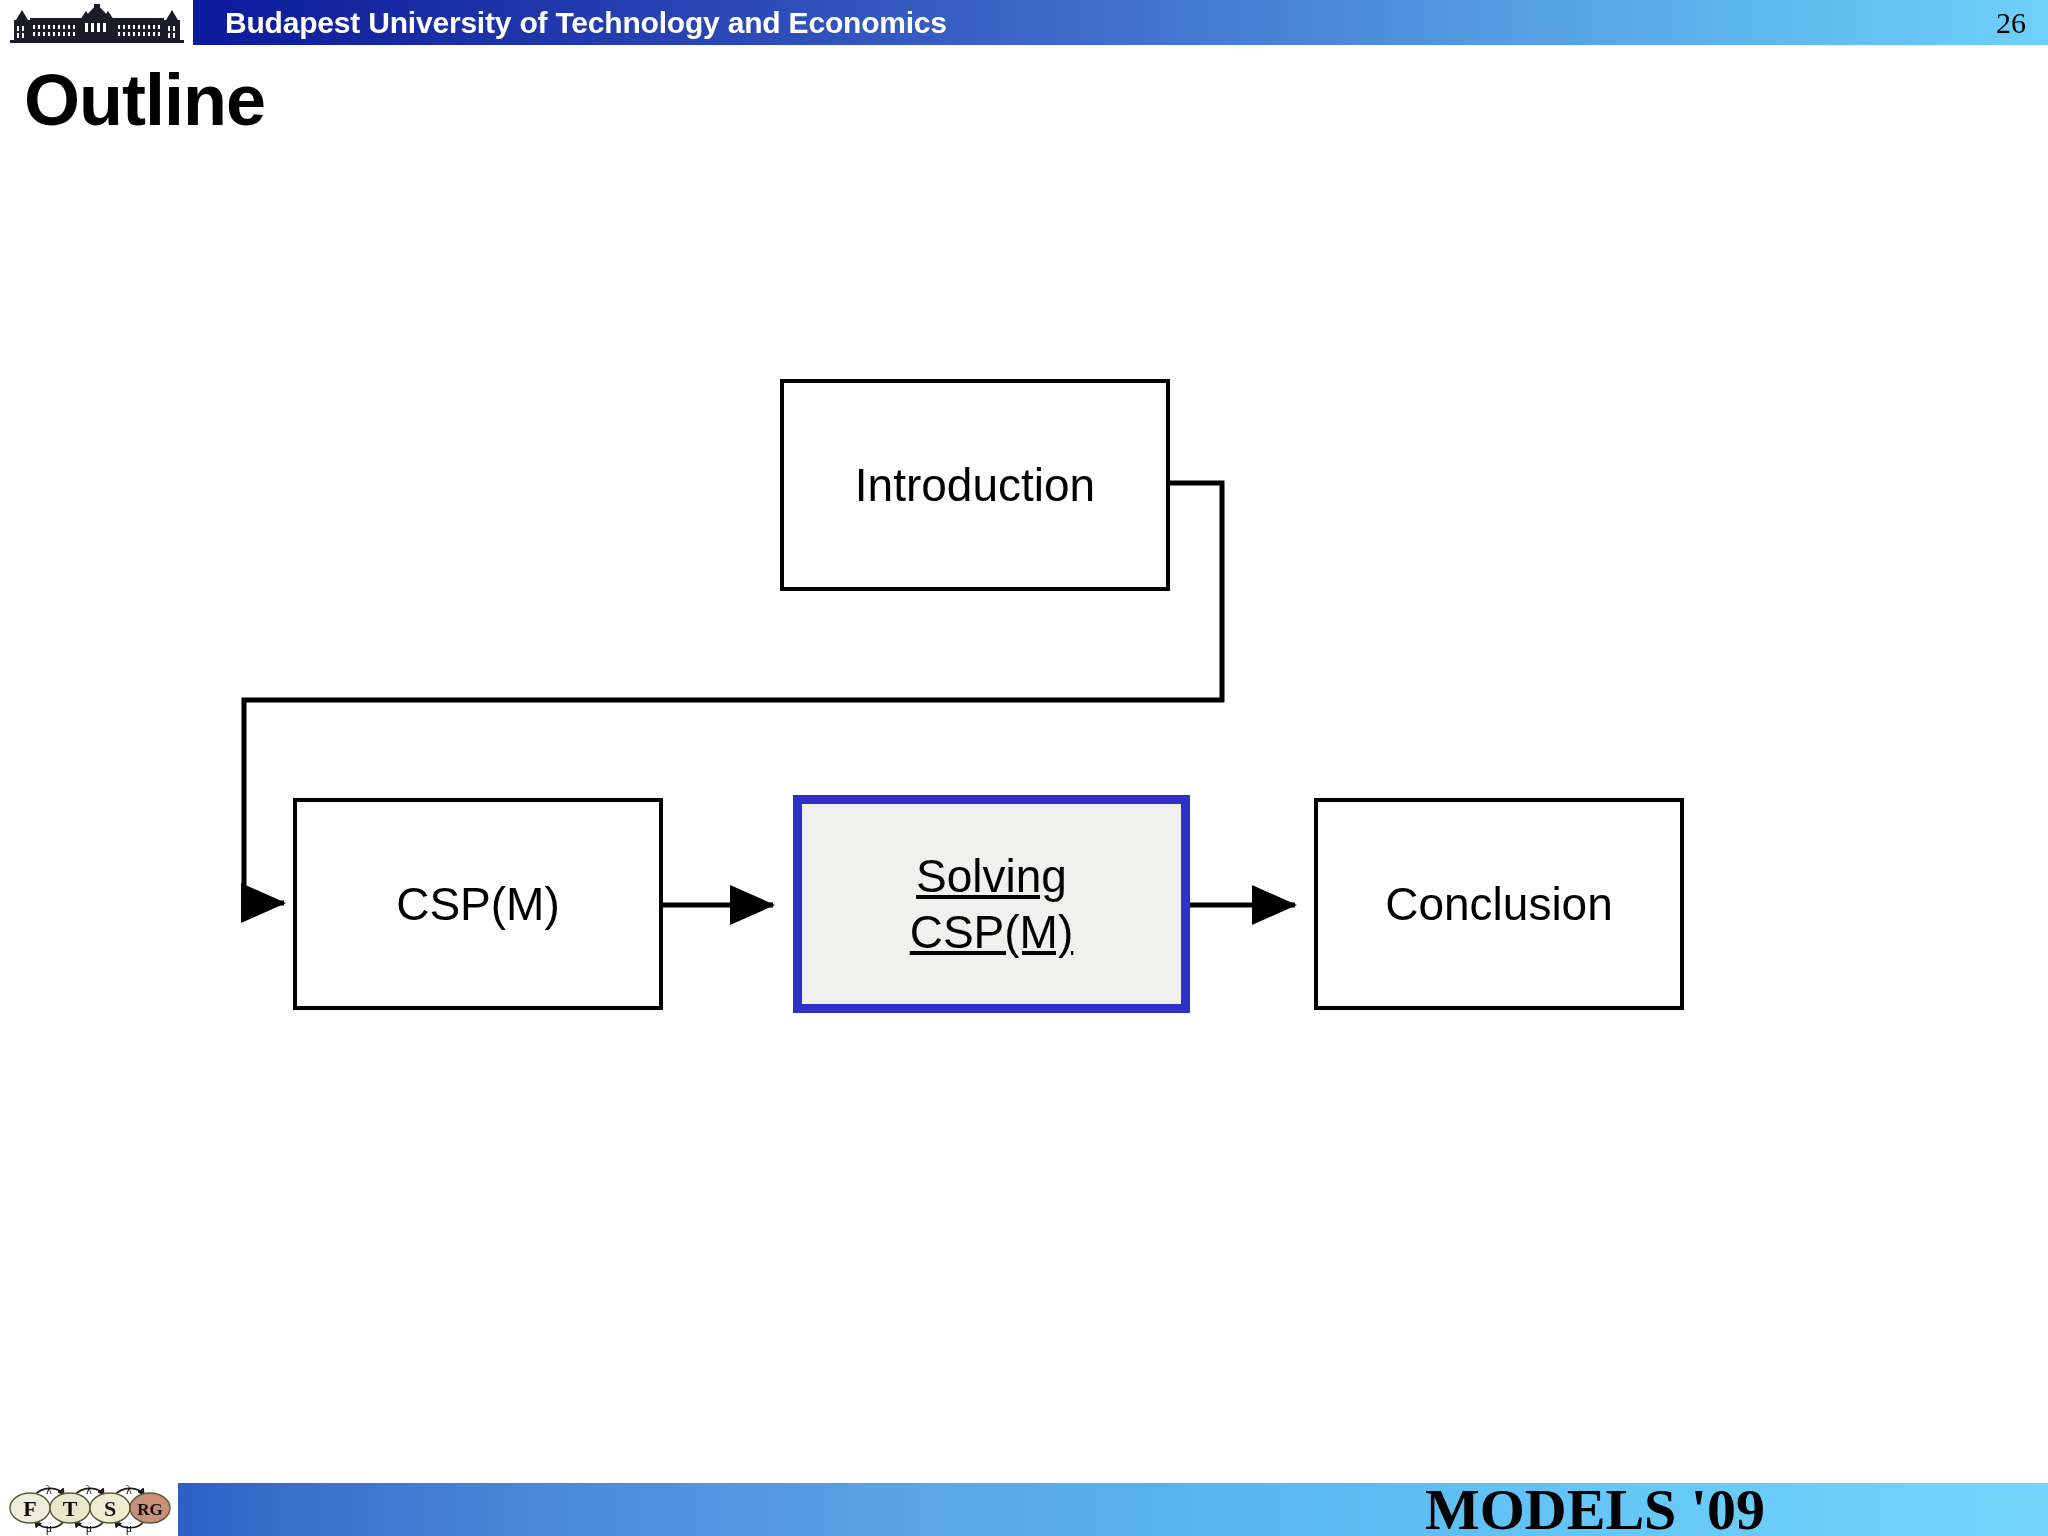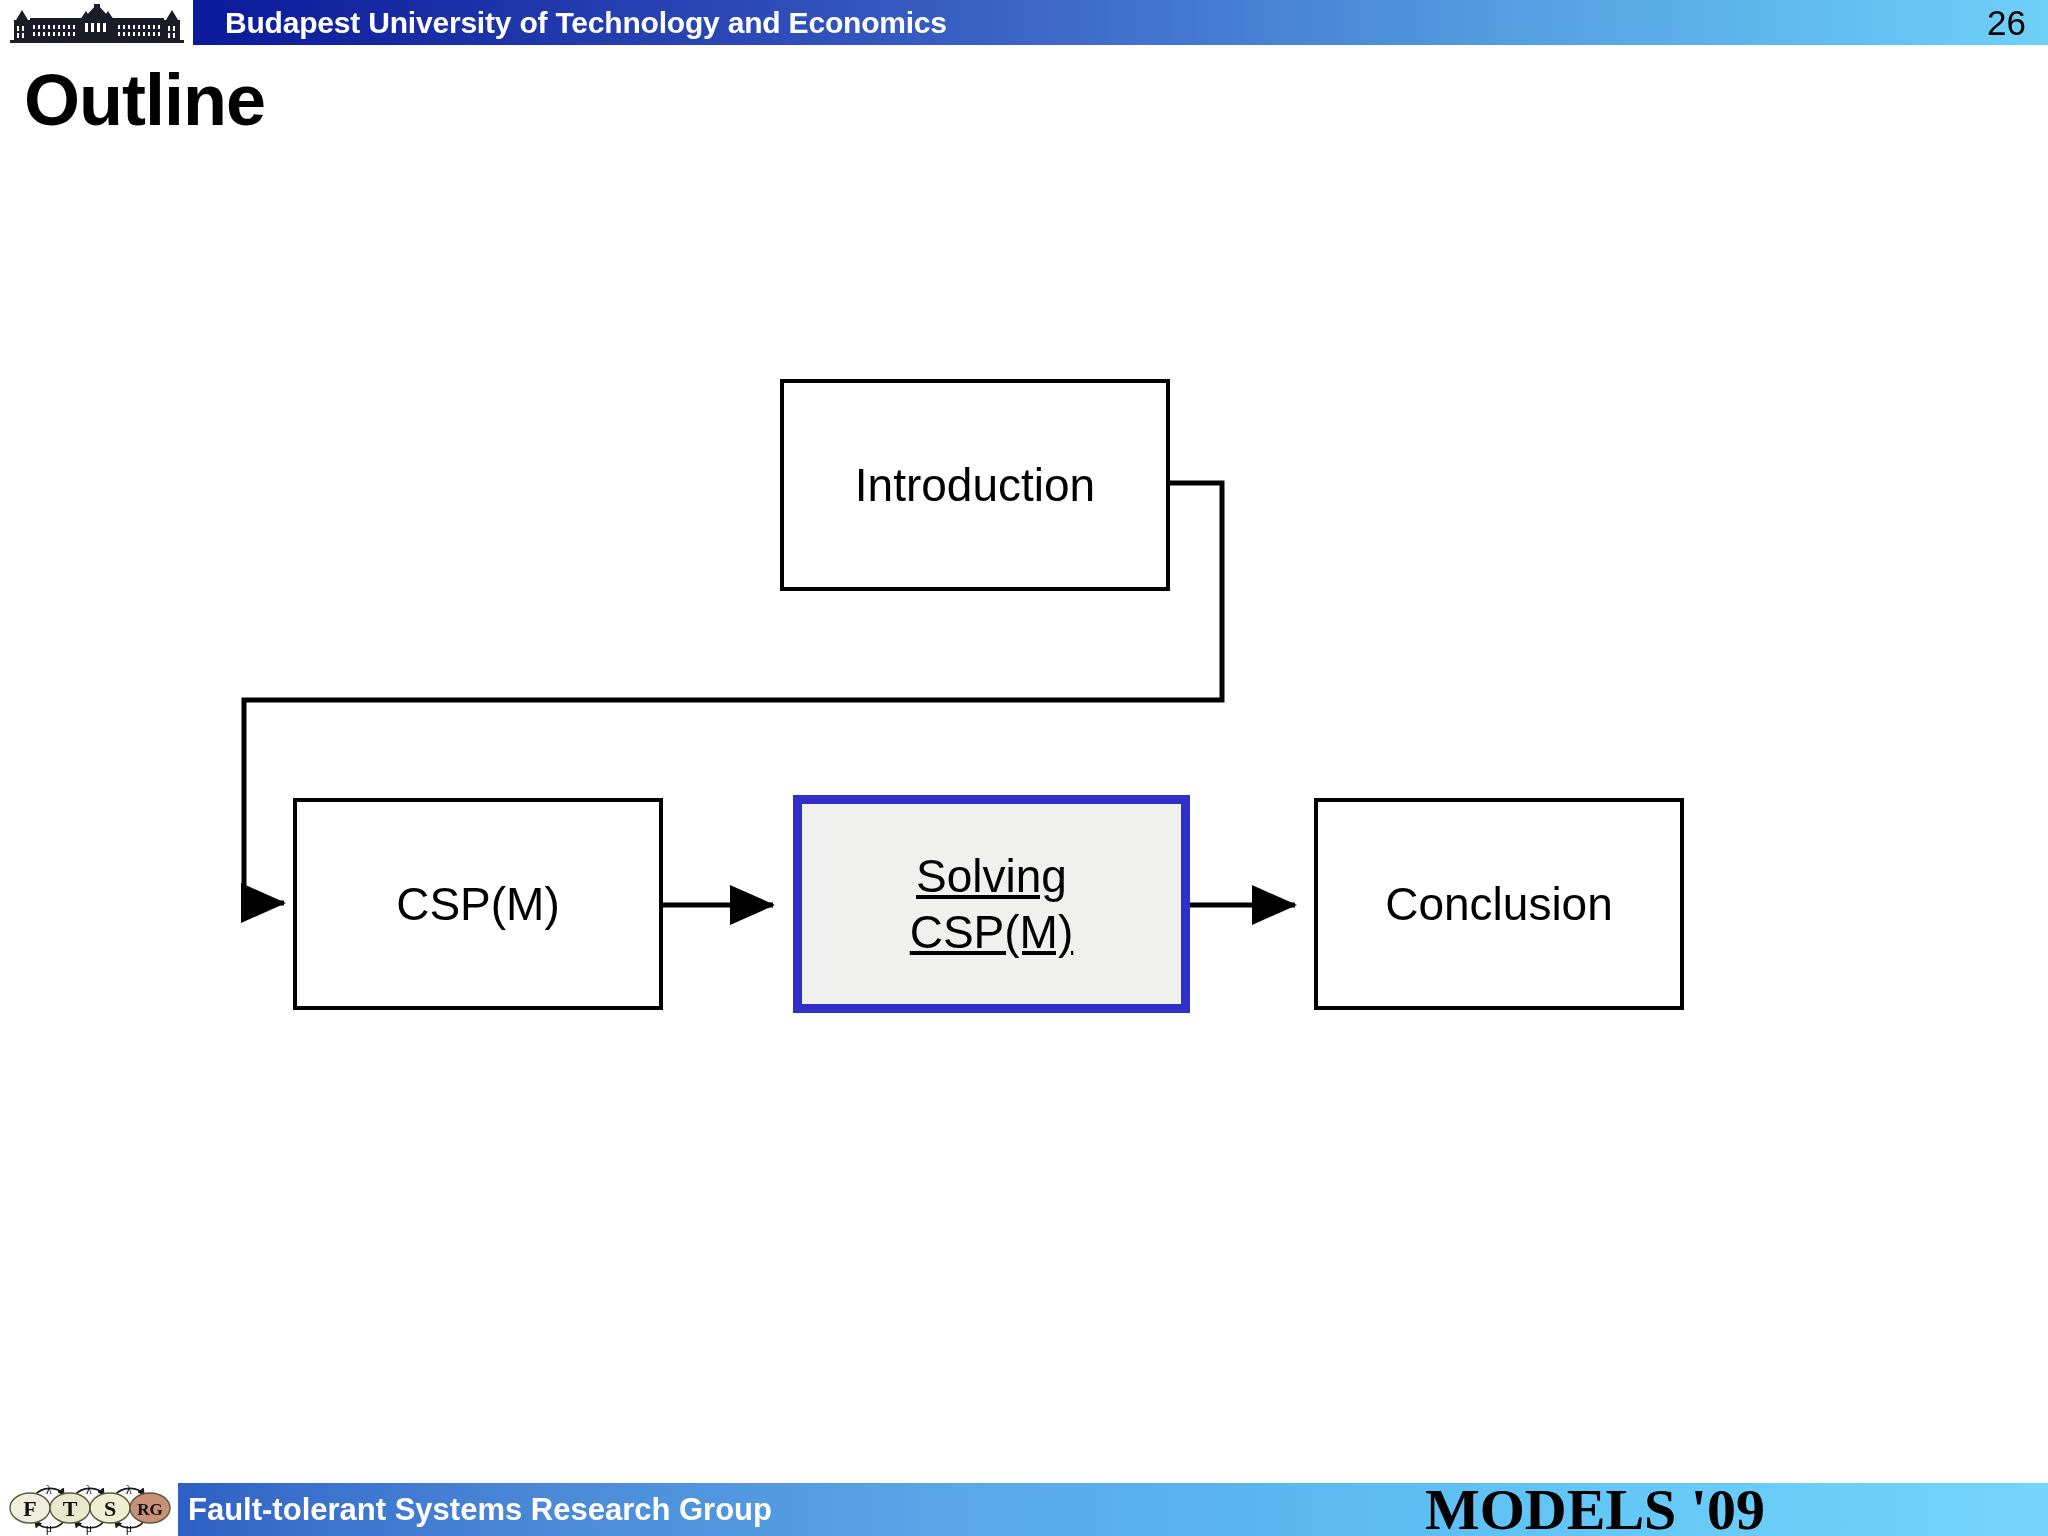--- a/index.html
+++ b/index.html
@@ -38,23 +38,24 @@
     font-weight: bold;
     color: #ffffff;
     letter-spacing: -0.2px;
     white-space: nowrap;
     line-height: 40px;
   }
   .header-pagenum {
     position: absolute;
     right: 22px;
     top: 3px;
-    font-size: 35px;
+    font-size: 30px;
     color: #000000;
     line-height: 40px;
+    font-family: Liberation Serif, serif;
   }
   .bme-logo {
     position: absolute;
     left: 8px;
     top: 4px;
     width: 178px;
     height: 40px;
   }
 
   
@@ -303,15 +304,14 @@
     <g fill="#111111" font-family="Liberation Serif, serif" font-size="12" text-anchor="middle">
       <text x="45" y="14">λ</text>
       <text x="85" y="14">λ</text>
       <text x="125" y="14">λ</text>
       <text x="45" y="52">μ</text>
       <text x="85" y="52">μ</text>
       <text x="125" y="52">μ</text>
     </g>
   </svg>
 
-  <div class="footer-text">Fault-tolerant Systems Research Group</div>
   <div class="footer-brand">MODELS '09</div>
 </div>
 
 </body></html>

